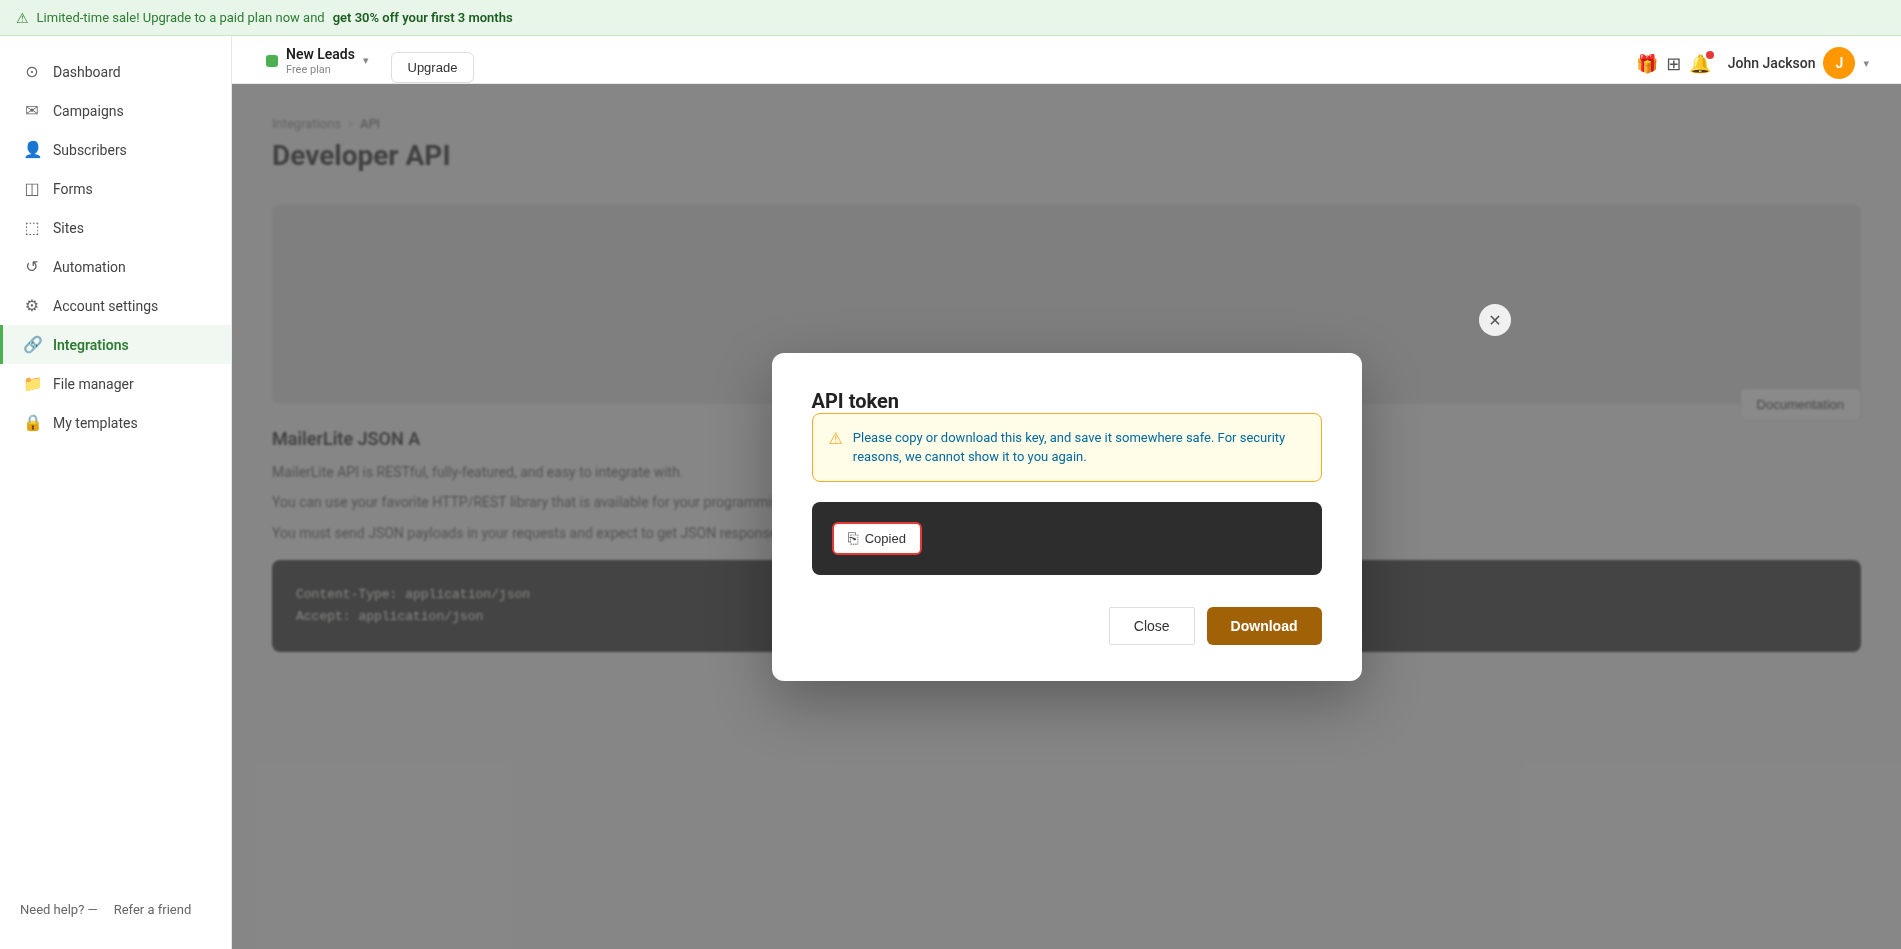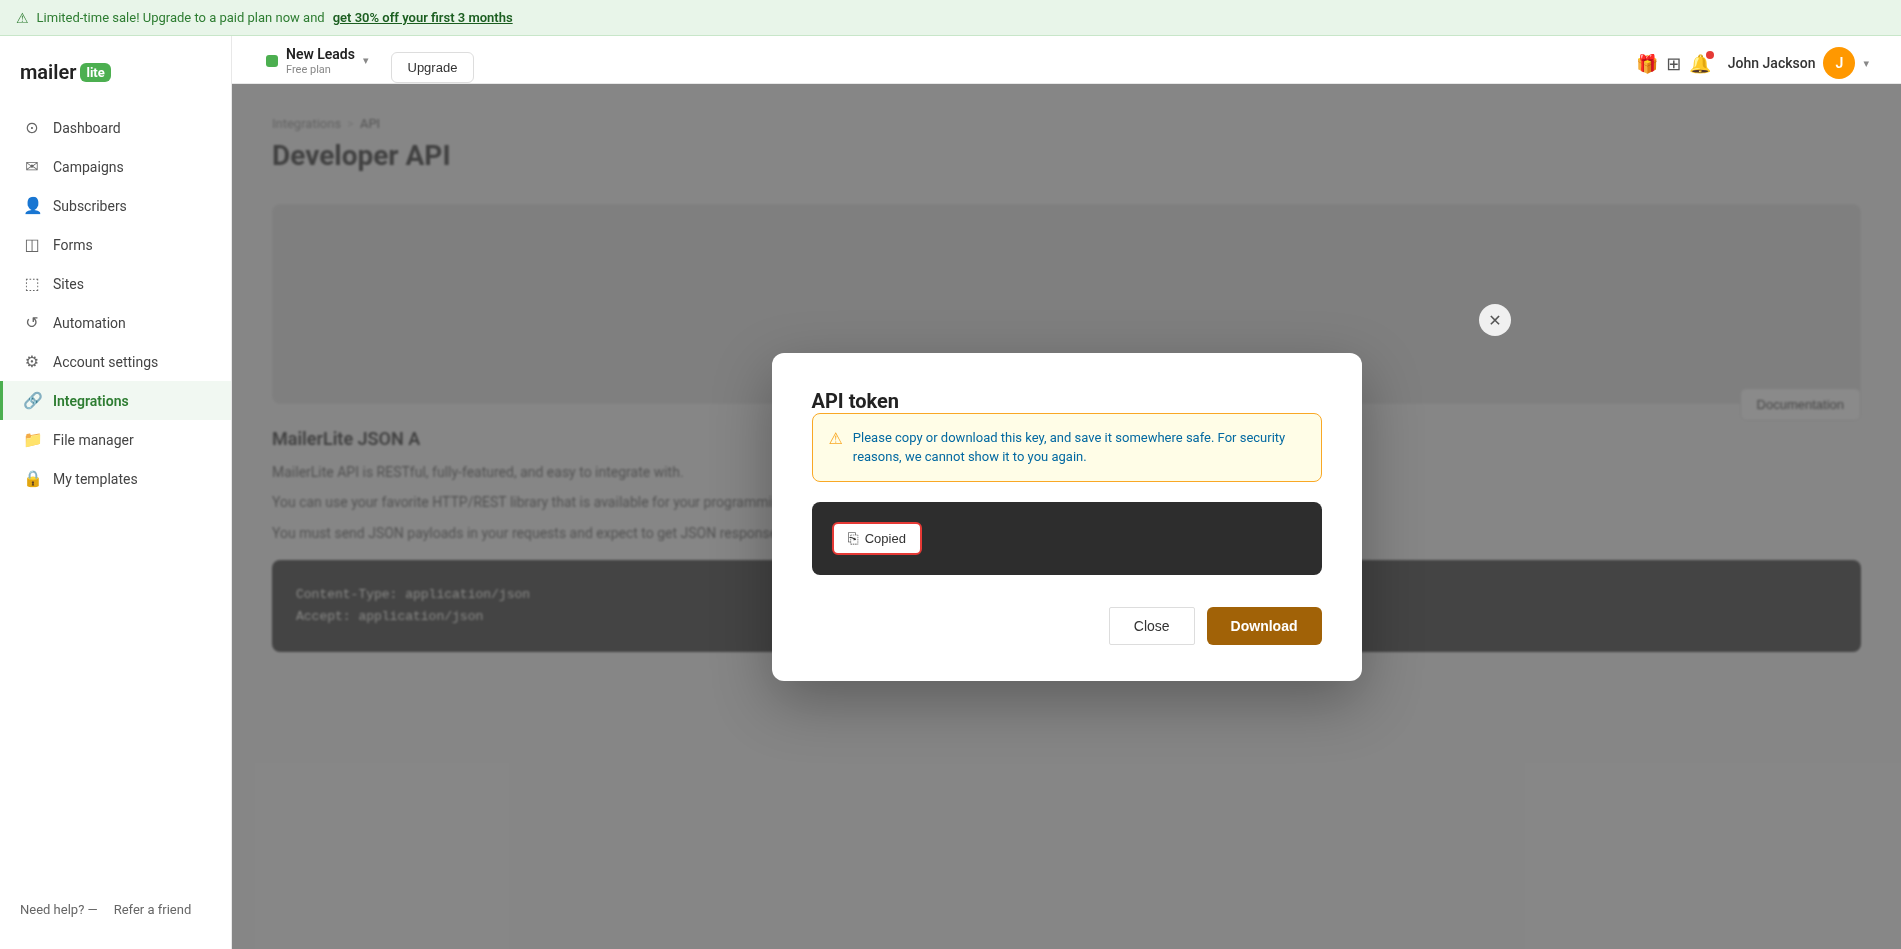--- a/index.html
+++ b/index.html
@@ -10,21 +10,21 @@
       background: #e8f5e9;
       border-bottom: 1px solid #c8e6c9;
       padding: 8px 16px;
       display: flex;
       align-items: center;
       gap: 8px;
       font-size: 13px;
       color: #2e7d32;
       height: 36px;
     }
-    .top-banner a { color: #1b5e20; font-weight: 600; text-decoration: underline; cursor: pointer; }
+    .top-banner a { color: #1b5e20; font-weight: 600; cursor: pointer; }
     .banner-icon { font-size: 14px; }
 
     
     .layout { display: flex; height: calc(949px - 36px); }
 
     
     .sidebar {
       width: 232px;
       background: #fff;
       border-right: 1px solid #e8e8e8;
@@ -341,24 +341,20 @@
 
 <div class="top-banner">
   <span class="banner-icon">⚠</span>
   <span>Limited-time sale! Upgrade to a paid plan now and </span>
   <a>get 30% off your first 3 months</a>
 </div>
 
 <div class="layout">
 
   <aside class="sidebar">
-    <div class="logo">
-      <span class="logo-text">mailer</span>
-      <span class="logo-badge">lite</span>
-    </div>
 
     <nav>
       <div class="nav-item">
         <span class="nav-icon">⊙</span>
         <span>Dashboard</span>
       </div>
       <div class="nav-item">
         <span class="nav-icon">✉</span>
         <span>Campaigns</span>
       </div>

